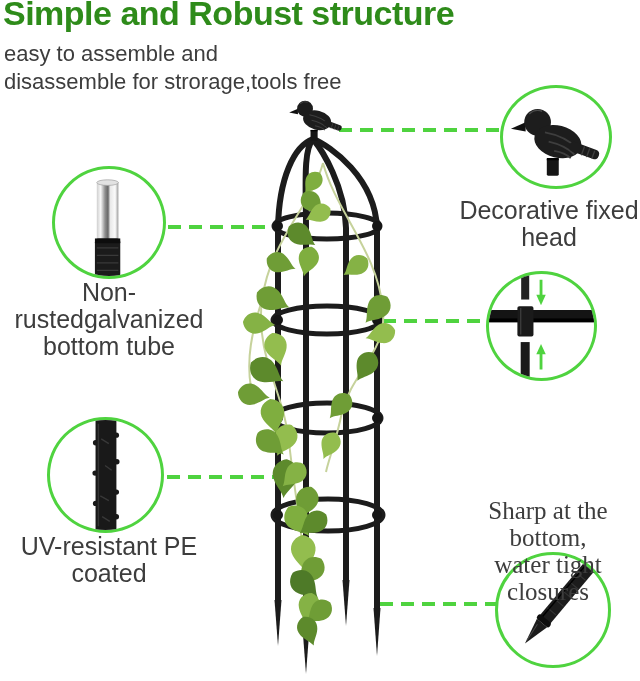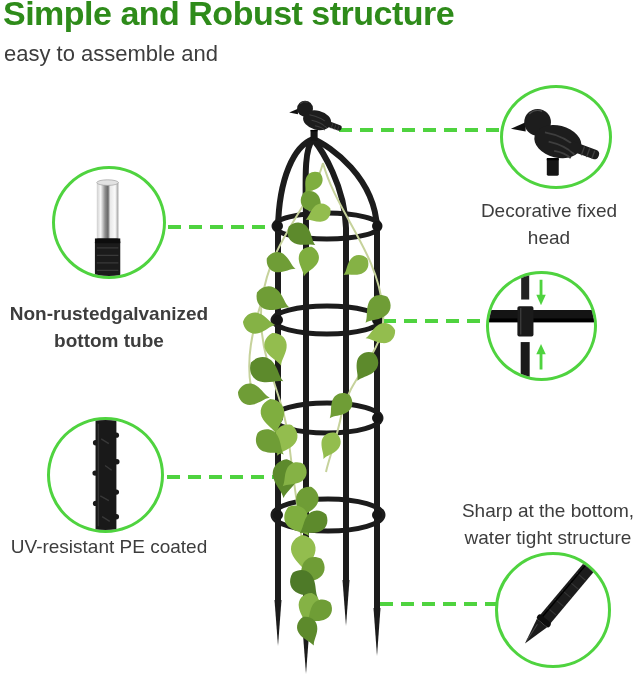--- a/index.html
+++ b/index.html
@@ -23,36 +23,37 @@
     color:var(--text-dark);
   }
   .main-art{position:absolute;left:0;top:0;z-index:1;}
   .callout{
     position:absolute;z-index:2;border:3px solid var(--accent-green);
     border-radius:50%;background:var(--background);box-sizing:border-box;
   }
   .callout svg{width:100%;height:100%;display:block;border-radius:50%;}
   .label{
     position:absolute;z-index:3;color:var(--text-dark);
-    font-size:19px;line-height:27px;
+    font-size:25px;line-height:27px;
   }
   .center{text-align:center;}
   .dash{stroke:var(--accent-green);stroke-width:4;stroke-dasharray:13 8;fill:none;}
   .accent-stroke{stroke:var(--accent-green);}
   .accent-fill{fill:var(--accent-green);}
   .blk{stroke:var(--product-black);fill:none;}
 </style>
 </head>
 <body>
 
 <div class="stage">
 
   <div class="headline">Simple and Robust structure</div>
   <div class="subtitle">
     <div>easy to assemble and</div>
+    <div>disassemble for strorage,tools free</div>
   </div>
 
   <svg class="main-art" width="640" height="681" viewBox="0 0 640 681">
     <defs>
       <path id="leaf" d="M0,1 C-9,3 -13.5,11 -10,19 C-7,26 -2,29 0,35 C2,29 7,26 10,19 C13.5,11 9,3 0,1 Z"></path>
       <symbol id="bird" viewBox="0 0 100 84" overflow="visible">
         <polygon points="1,32 17,25 17,35" fill="#101010"></polygon>
         <circle cx="30" cy="25" r="14.5" fill="#1d1d1d"></circle>
         <path d="M21,16 Q27,10 35,13" stroke="#4a4a4a" stroke-width="1.5" fill="none"></path>
         <g transform="rotate(14 52 46)">
@@ -230,32 +231,32 @@
         <rect x="51" y="-12" width="14" height="86" fill="#1c1c1c"></rect>
         <path d="M52,0 h12 M52,12 h12 M52,24 h12 M52,36 h12 M52,48 h12 M52,60 h12" stroke="#353535" stroke-width="1.2"></path>
         <path d="M54,-10 V72" stroke="#000000" stroke-width="1.5"></path>
         <rect x="49.5" y="70" width="17" height="6" rx="2.5" fill="#0e0e0e"></rect>
         <polygon points="51,76 65,76 58,104" fill="#1c1c1c"></polygon>
         <path d="M55,80 L57.5,100" stroke="#4a4a4a" stroke-width="1"></path>
       </g>
     </svg>
   </div>
 
-  <div class="label center" style="left:2px;top:300px;width:214px;font-weight:bold;">
+  <div class="label center" style="left:2px;top:279px;width:214px;">
     <div>Non-rustedgalvanized</div>
     <div>bottom tube</div>
   </div>
 
   <div class="label center" style="left:458px;top:197px;width:182px;">
     <div>Decorative fixed head</div>
   </div>
 
 
   <div class="label center" style="left:2px;top:533px;width:214px;">
     <div>UV-resistant PE coated</div>
   </div>
 
-  <div class="label center" style="left:456px;top:497px;width:184px;">
+  <div class="label center" style="left:456px;top:497px;width:184px;font-family:Liberation Serif, serif;">
     <div>Sharp at the bottom,</div>
-    <div>water tight structure</div>
+    <div>water tight closures</div>
   </div>
 
 </div>
 
 </body></html>

